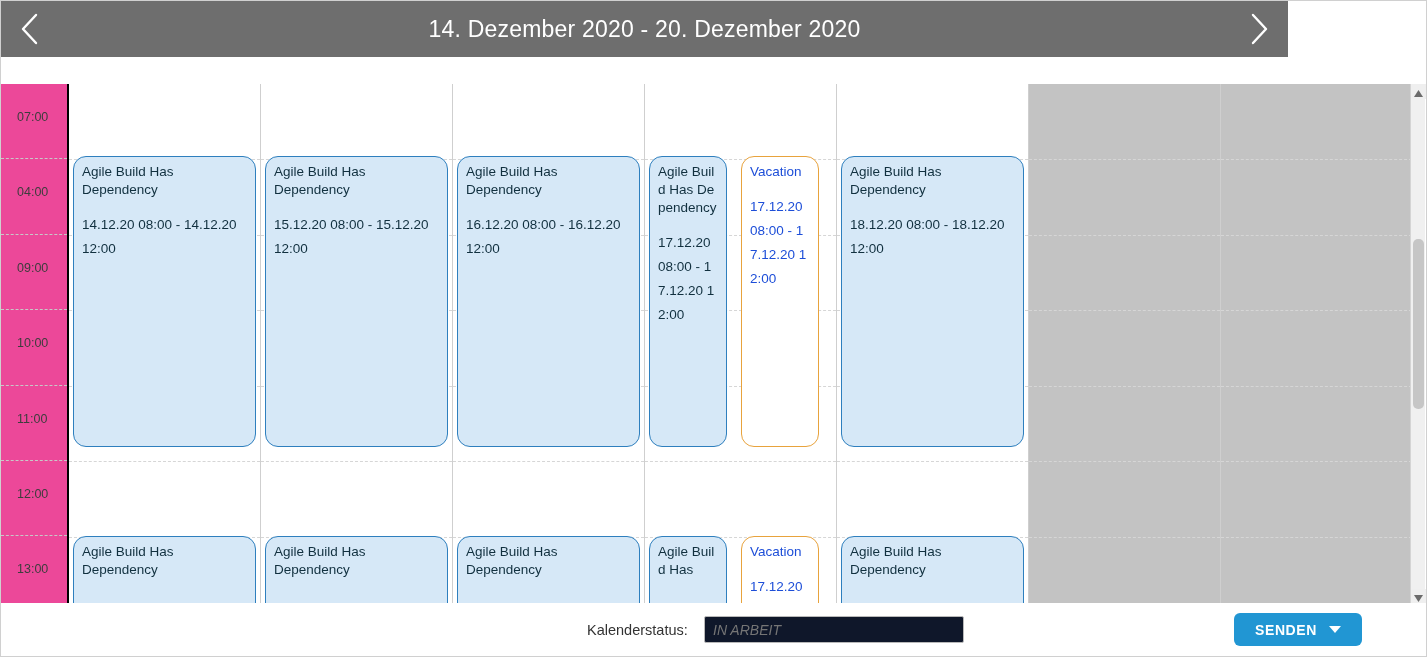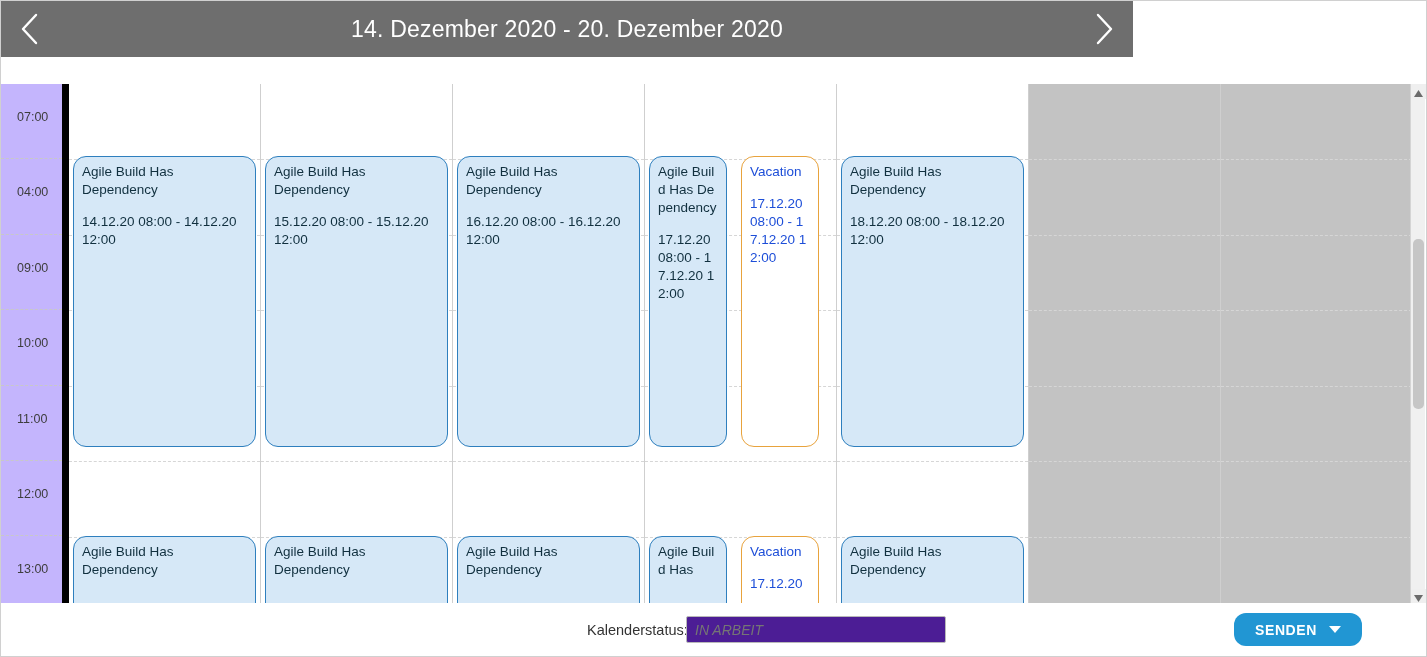--- a/index.html
+++ b/index.html
@@ -15,21 +15,21 @@
     width: 1427px;
     height: 657px;
     background: #ffffff;
     border: 1px solid #d0d0d0;
   }
 
   
   .header {
     position: absolute;
     top: 0; left: 0;
-    width: 1132px;
+    width: 1287px;
     height: 56px;
     background: #6e6e6e;
     display: flex;
     align-items: center;
     justify-content: space-between;
     color: #ffffff;
   }
   .nav-arrow {
     width: 56px;
     height: 56px;
@@ -98,23 +98,23 @@
   }
   .grid {
     position: relative;
     width: 1411px;
     height: 520px;
     display: flex;
   }
   .hourcol {
     width: 68px;
     min-width: 68px;
-    background: #c4b5fd;
-    position: relative;
-    border-right: 7px solid #000000;
+    background: #ec4899;
+    position: relative;
+    border-right: 2px solid #000000;
     text-decoration: underline;
   }
   .hourcell {
     height: 75.4px;
     position: relative;
     border-bottom: 1px dashed #c8c8c8;
   }
   .hourcell span {
     position: absolute;
     left: 16px;
@@ -163,21 +163,21 @@
   }
   .event .ev-title {
     font-size: 13.5px;
     line-height: 18px;
     white-space: pre-wrap;
     word-break: break-word;
   }
   .event .ev-time {
     margin-top: 14px;
     font-size: 13.5px;
-    line-height: 18px;
+    line-height: 24px;
     white-space: pre-wrap;
     word-break: break-word;
   }
   .event.narrow .ev-title,
   .event.narrow .ev-time { word-break: break-all; }
 
   
   .scrollbar {
     position: absolute;
     top: 83px;
@@ -216,41 +216,41 @@
     align-items: center;
   }
   .status-label {
     position: absolute;
     left: 586px;
     font-size: 14.5px;
     color: #333333;
   }
   .status-input {
     position: absolute;
-    left: 685px;
+    left: 703px;
     width: 260px;
     height: 27px;
     border: 1px solid #b9b9b9;
     border-radius: 2px;
-    background: #4c1d95;
+    background: #0f172a;
     padding: 0 8px;
     font-family: "Liberation Sans", sans-serif;
     font-size: 14px;
     font-style: italic;
     color: #8b8b8b;
   }
   .send-btn {
     position: absolute;
     right: 64px;
     width: 128px;
     height: 33px;
     background: #2196d3;
     color: #ffffff;
     border: none;
-    border-radius: 12px;
+    border-radius: 6px;
     font-family: "Liberation Sans", sans-serif;
     font-size: 14px;
     font-weight: 700;
     letter-spacing: 0.6px;
     display: flex;
     align-items: center;
     justify-content: center;
     gap: 12px;
     cursor: pointer;
     margin-left: 16px;

